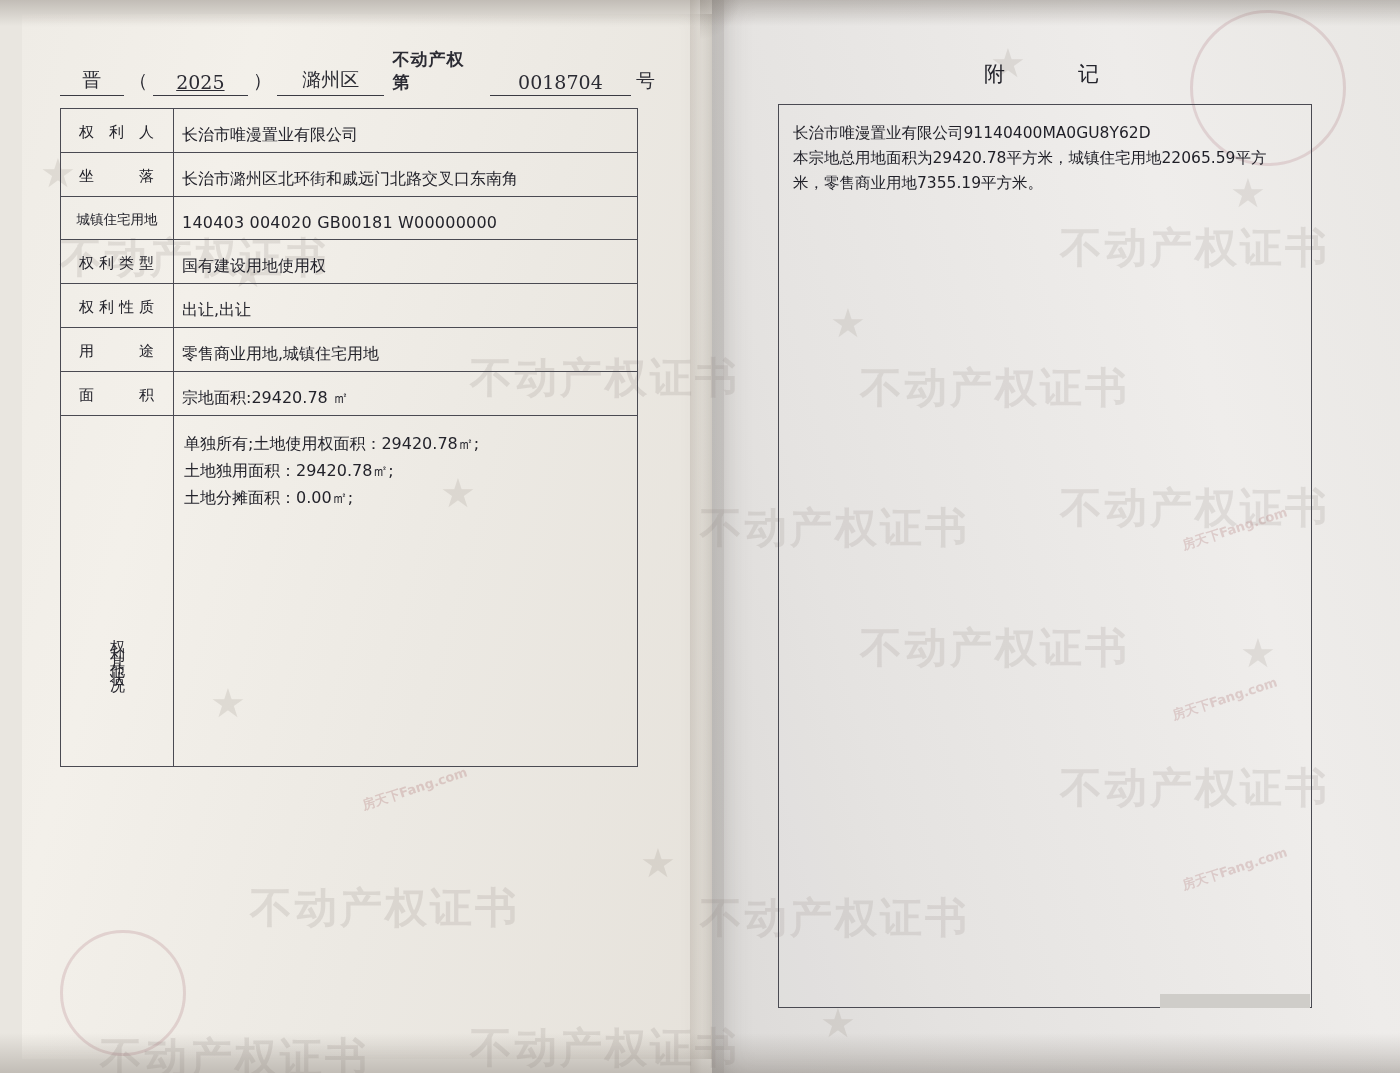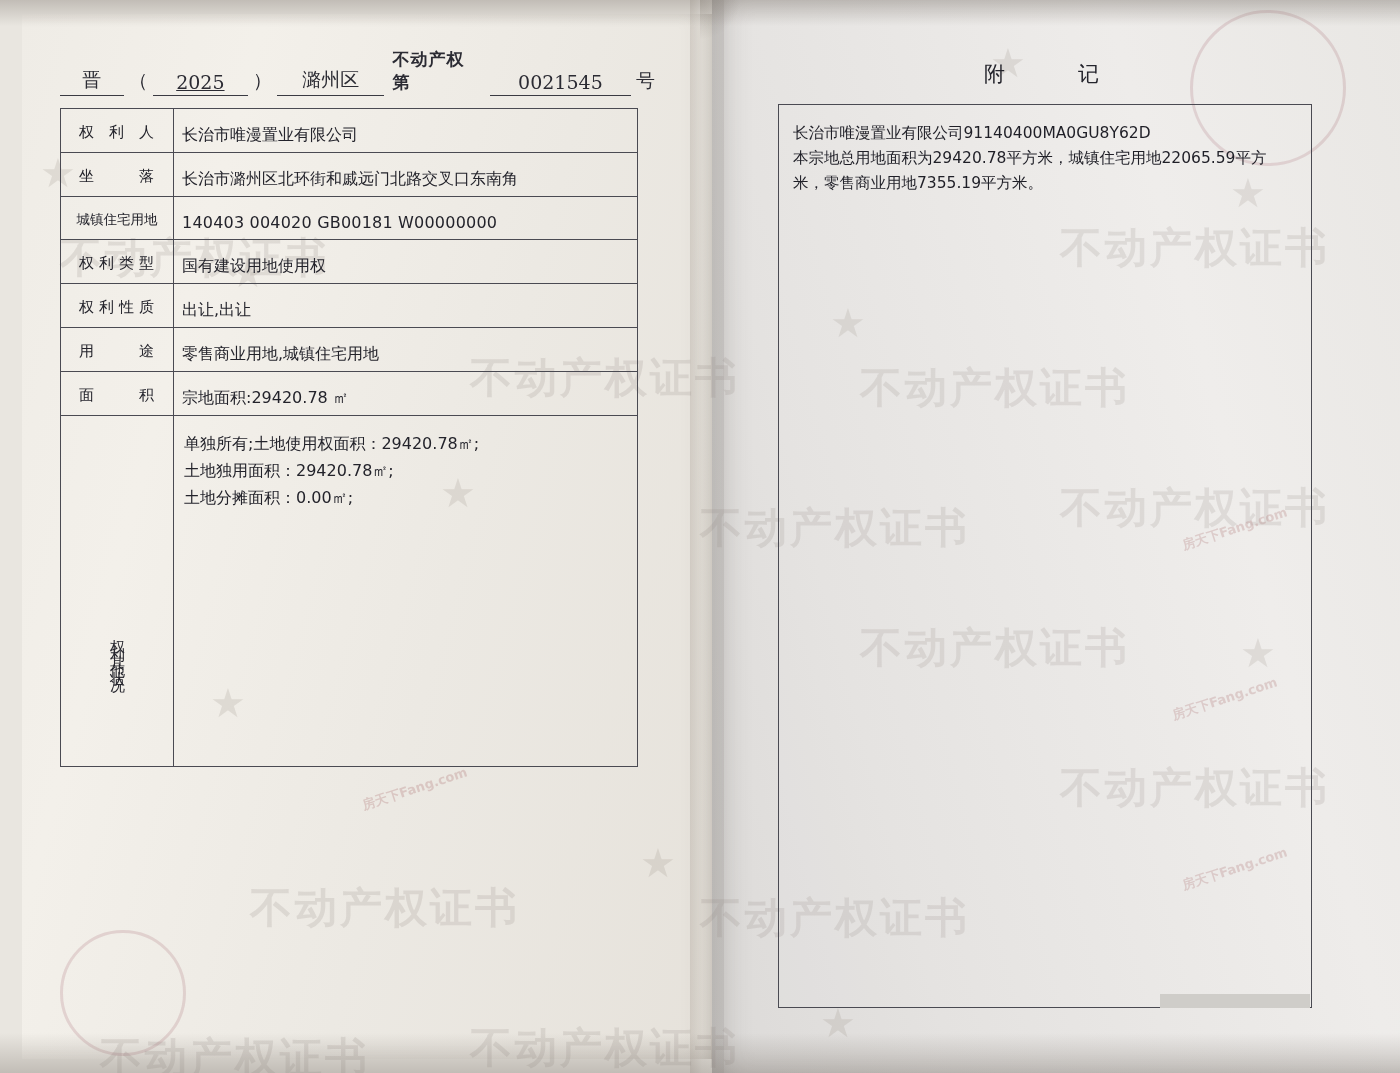--- a/index.html
+++ b/index.html
@@ -275,21 +275,21 @@
     <div class="wm-brand" style="left:360px; top:780px;">房天下Fang.com</div>
   </div>
 
   <div class="head-line">
     <span class="hl-cell" style="width:52px;">晋</span>
     <span class="hl-plain">（</span>
     <span class="hl-cell" style="width:84px;text-decoration:underline;">2025</span>
     <span class="hl-plain">）</span>
     <span class="hl-cell" style="width:96px;">潞州区</span>
     <span class="hl-title">不动产权第</span>
-    <span class="hl-cell" style="width:130px;">0021545</span>
+    <span class="hl-cell" style="width:130px;">0018704</span>
     <span class="hl-plain">号</span>
   </div>
 
   <table class="cert">
     <tbody>
       <tr>
         <td class="lbl"><span class="lbl-spread">权利人</span></td>
         <td class="val">长治市唯漫置业有限公司</td>
       </tr>
       <tr>

